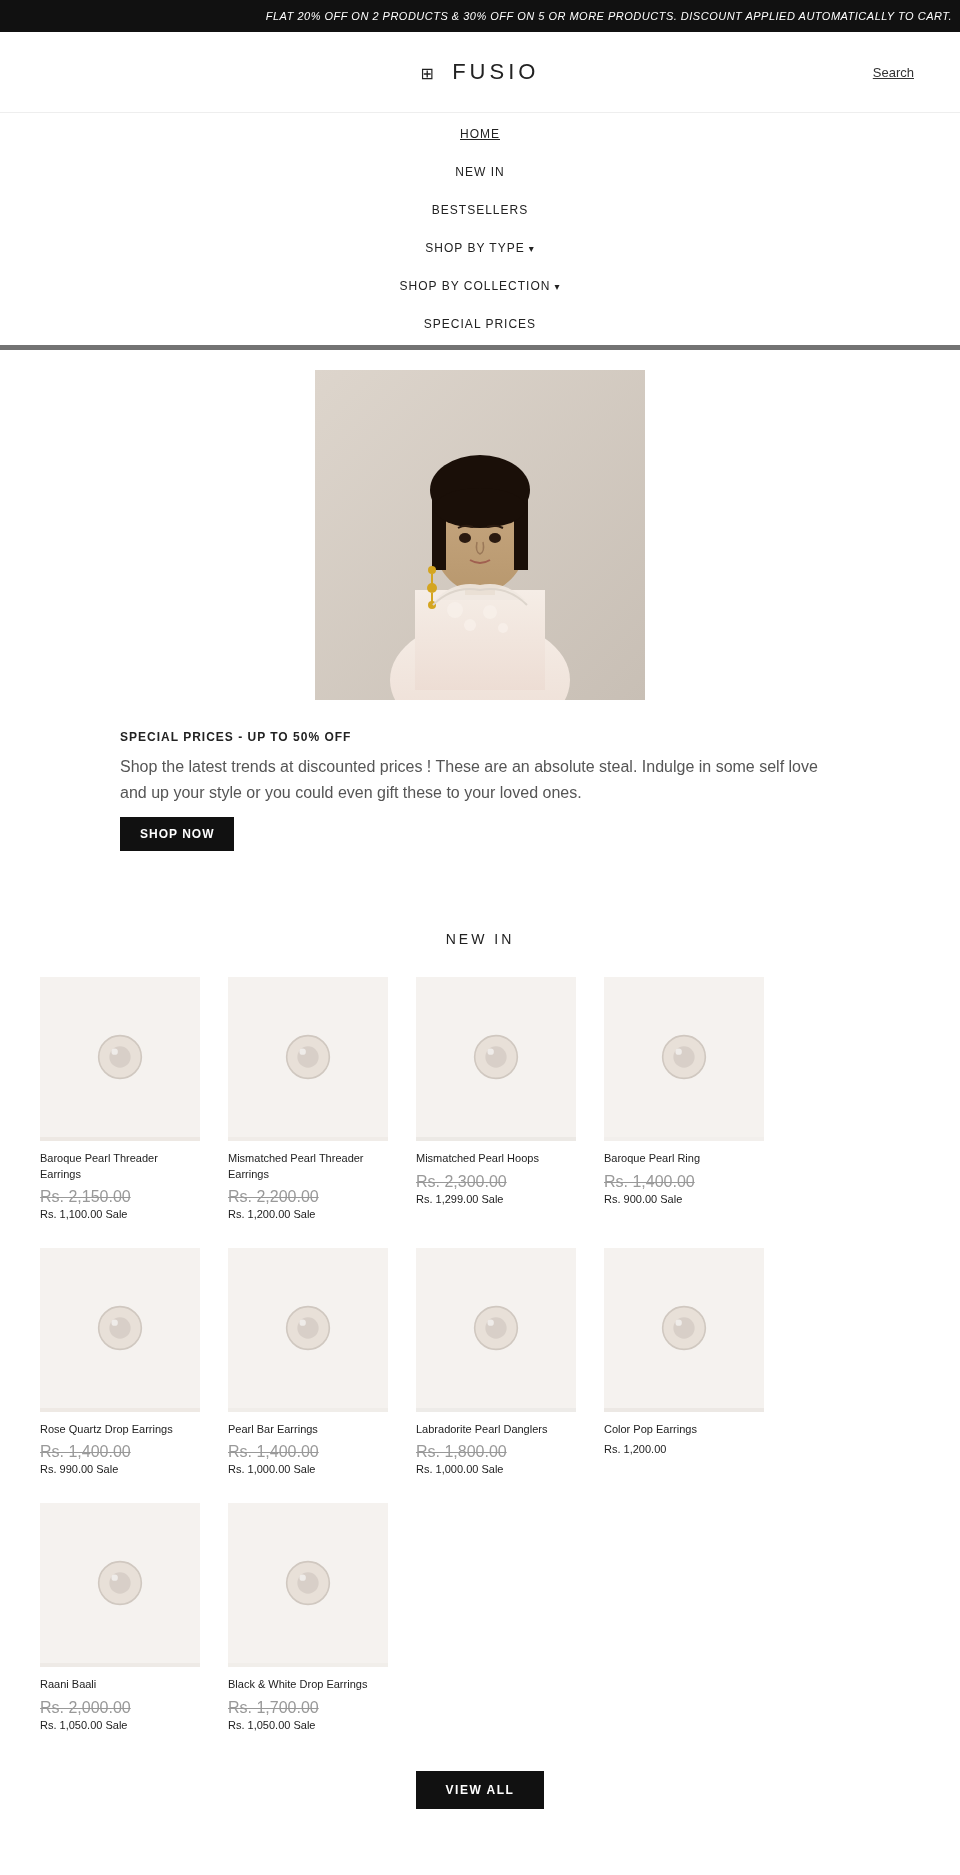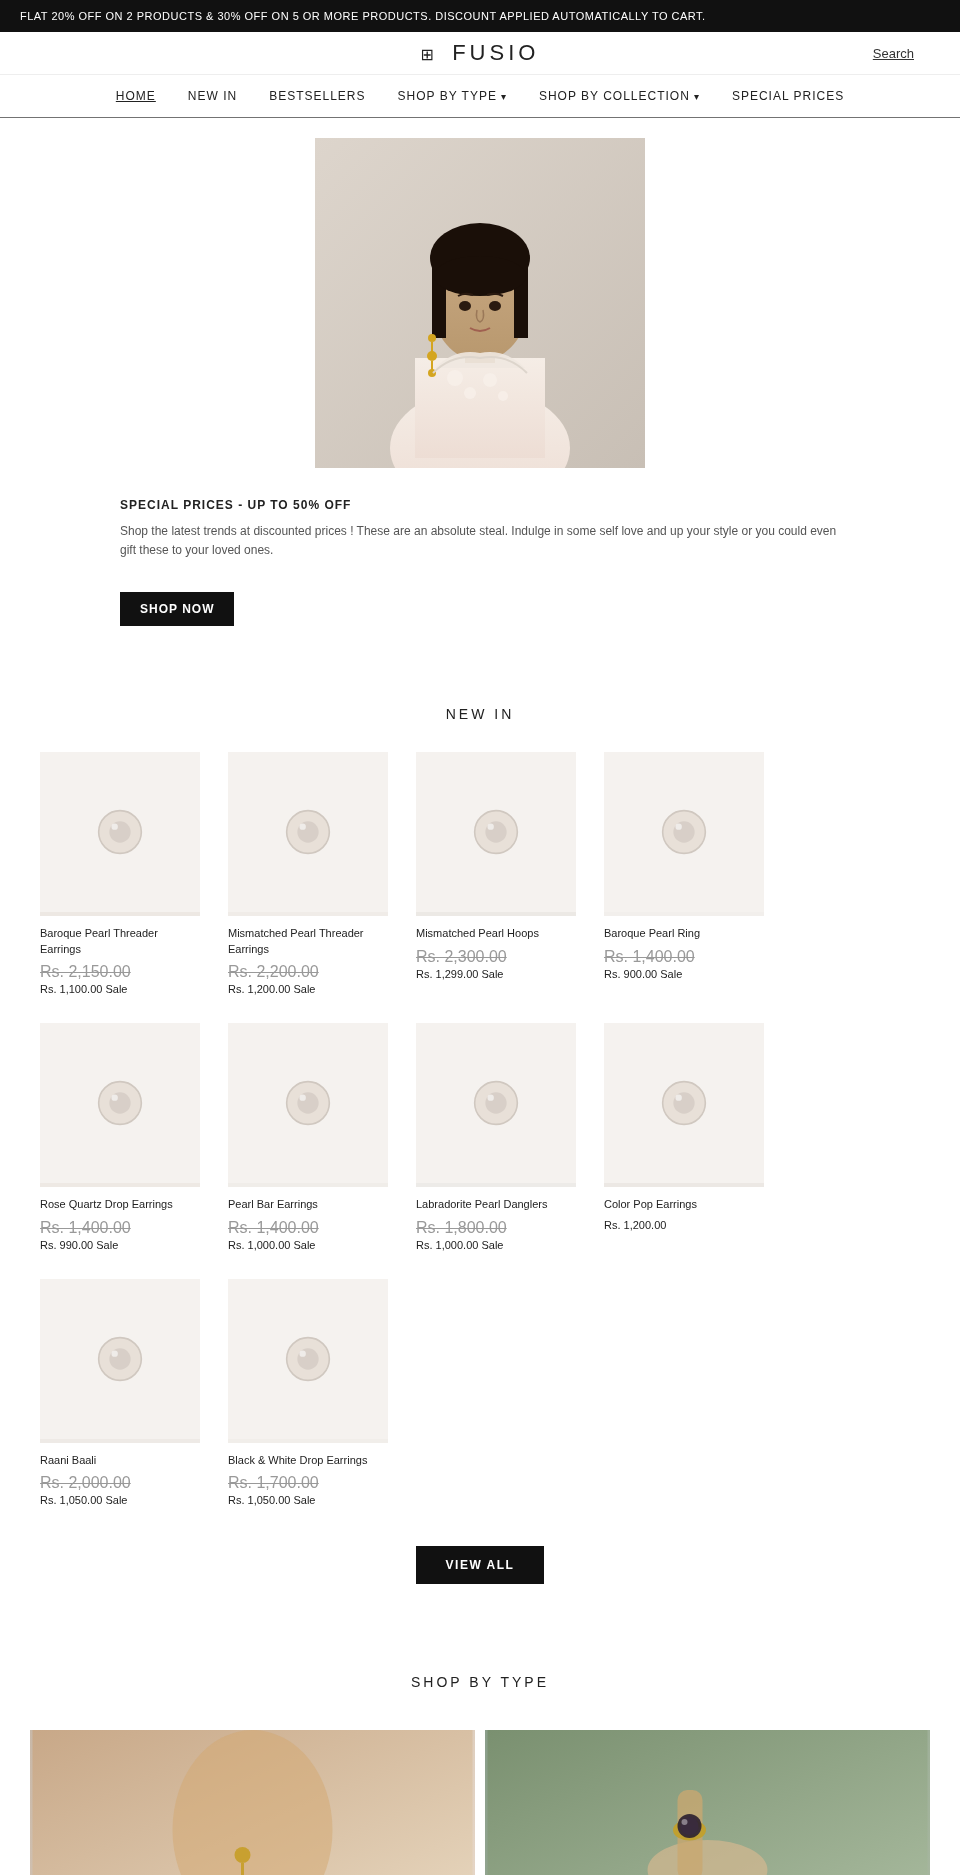--- a/index.html
+++ b/index.html
@@ -2,33 +2,34 @@
 <html><head>
   <meta charset="utf-8">
   <style>
     * { margin: 0; padding: 0; box-sizing: border-box; }
     body { font-family: 'Helvetica Neue', Arial, sans-serif; background: #fff; color: #222; width: 960px; }
 
     
     .announcement-bar {
       background: #111;
       color: #fff;
-      text-align: left;
-      padding: 10px 20px;
+      text-align: right;
+      padding: 10px 8px;
       font-size: 11px;
       letter-spacing: 0.5px;
+      font-style: italic;
     }
 
     
     .header {
       display: flex;
       align-items: center;
       justify-content: center;
       position: relative;
-      padding: 8px 30px;
+      padding: 27px 30px;
       border-bottom: 1px solid #eee;
     }
     .header-logo {
       font-size: 22px;
       font-weight: 400;
       letter-spacing: 4px;
       text-align: center;
     }
     .header-logo .logo-icon {
       font-size: 16px;
@@ -41,23 +42,24 @@
       color: #333;
       cursor: pointer;
       text-decoration: underline;
     }
 
     
     .nav {
       display: flex;
       justify-content: center;
       align-items: center;
-      gap: 32px;
+      gap: 24px;
       padding: 14px 30px;
-      border-bottom: 1px solid #737373;
+      border-bottom: 5px solid #737373;
+      flex-direction: column;
     }
     .nav-item {
       font-size: 12px;
       letter-spacing: 1px;
       color: #222;
       cursor: pointer;
       text-decoration: none;
       display: flex;
       align-items: center;
       gap: 4px;
@@ -74,24 +76,24 @@
     .special-prices {
       padding: 20px 120px 40px 120px;
     }
     .special-prices h2 {
       font-size: 12px;
       font-weight: 700;
       letter-spacing: 1px;
       margin-bottom: 10px;
     }
     .special-prices p {
-      font-size: 12px;
+      font-size: 16px;
       color: #555;
       line-height: 1.6;
-      margin-bottom: 32px;
+      margin-bottom: 12px;
     }
     .shop-now-btn {
       background: #111;
       color: #fff;
       border: none;
       padding: 10px 20px;
       font-size: 12px;
       letter-spacing: 1px;
       cursor: pointer;
       font-weight: 600;

